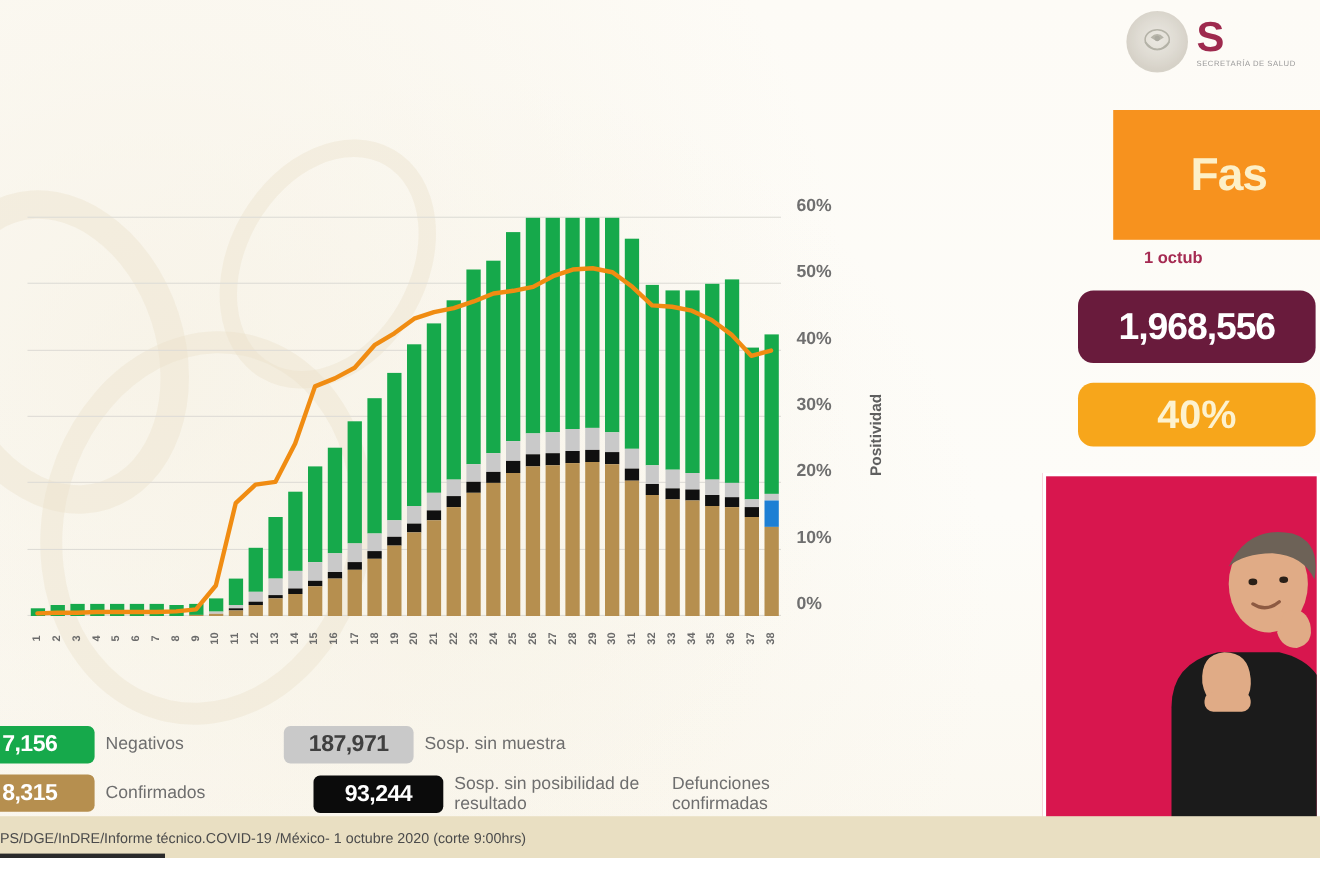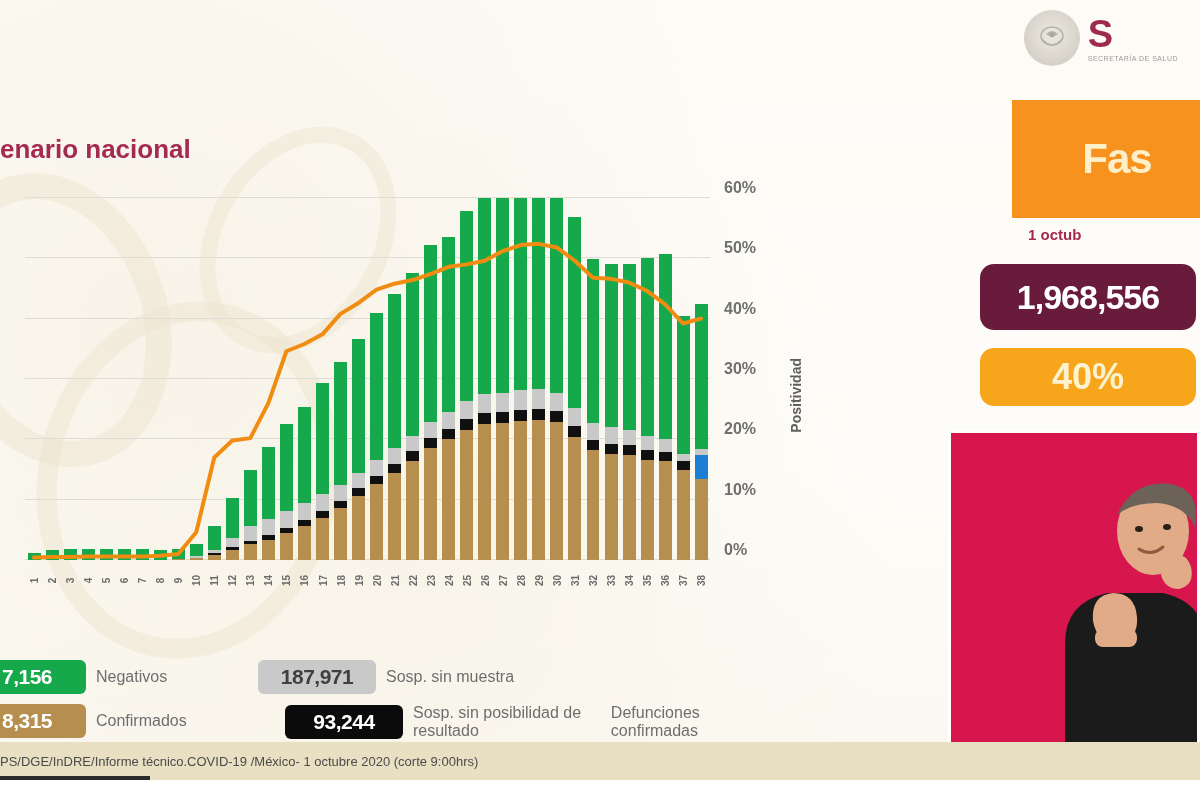--- a/index.html
+++ b/index.html
@@ -167,21 +167,21 @@
   #rail { position:absolute; right:0; top:0; width:240px; height:800px; }
   .fase-box {
     position:absolute; left:52px; top:100px; width:210px; height:118px;
     background:#f7921e;
     display:flex; align-items:center; justify-content:center;
   }
   .fase-box span {
     color:#fdf0c8; font-size:42px; font-weight:bold; letter-spacing:-1px; white-space:nowrap;
   }
   .fase-date {
-    position:absolute; left:68px; top:226px;
+    position:absolute; left:80px; top:226px;
     color:#a52a52; font-size:15px; font-weight:bold; white-space:nowrap;
   }
   .stat {
     position:absolute; display:flex; align-items:flex-end; gap:14px;
   }
   .stat .chip {
     border-radius:14px; color:#fff; font-weight:bold;
     display:flex; align-items:center; justify-content:center;
     white-space:nowrap;
   }
@@ -200,21 +200,20 @@
 </style>
 </head>
 <body>
 
 <div id="slide">
 
   <div class="watermark wm1"></div>
   <div class="watermark wm2"></div>
   <div class="watermark wm3"></div>
 
-  <div class="subtitle">enario nacional</div>
 
   <div class="seal">
     <div class="seal-emblem">
       <svg width="40" height="40" viewBox="0 0 40 40">
         <ellipse cx="20" cy="18" rx="11" ry="9" fill="none" stroke="#7a7a6a" stroke-width="1.4"></ellipse>
         <path d="M9 20 Q20 34 31 20" fill="none" stroke="#7a7a6a" stroke-width="1.4"></path>
         <path d="M14 16 q6 -6 12 0 q-6 5 -12 0z" fill="#7a7a6a"></path>
         <circle cx="20" cy="17" r="2.4" fill="#5f5f52"></circle>
       </svg>
     </div>

